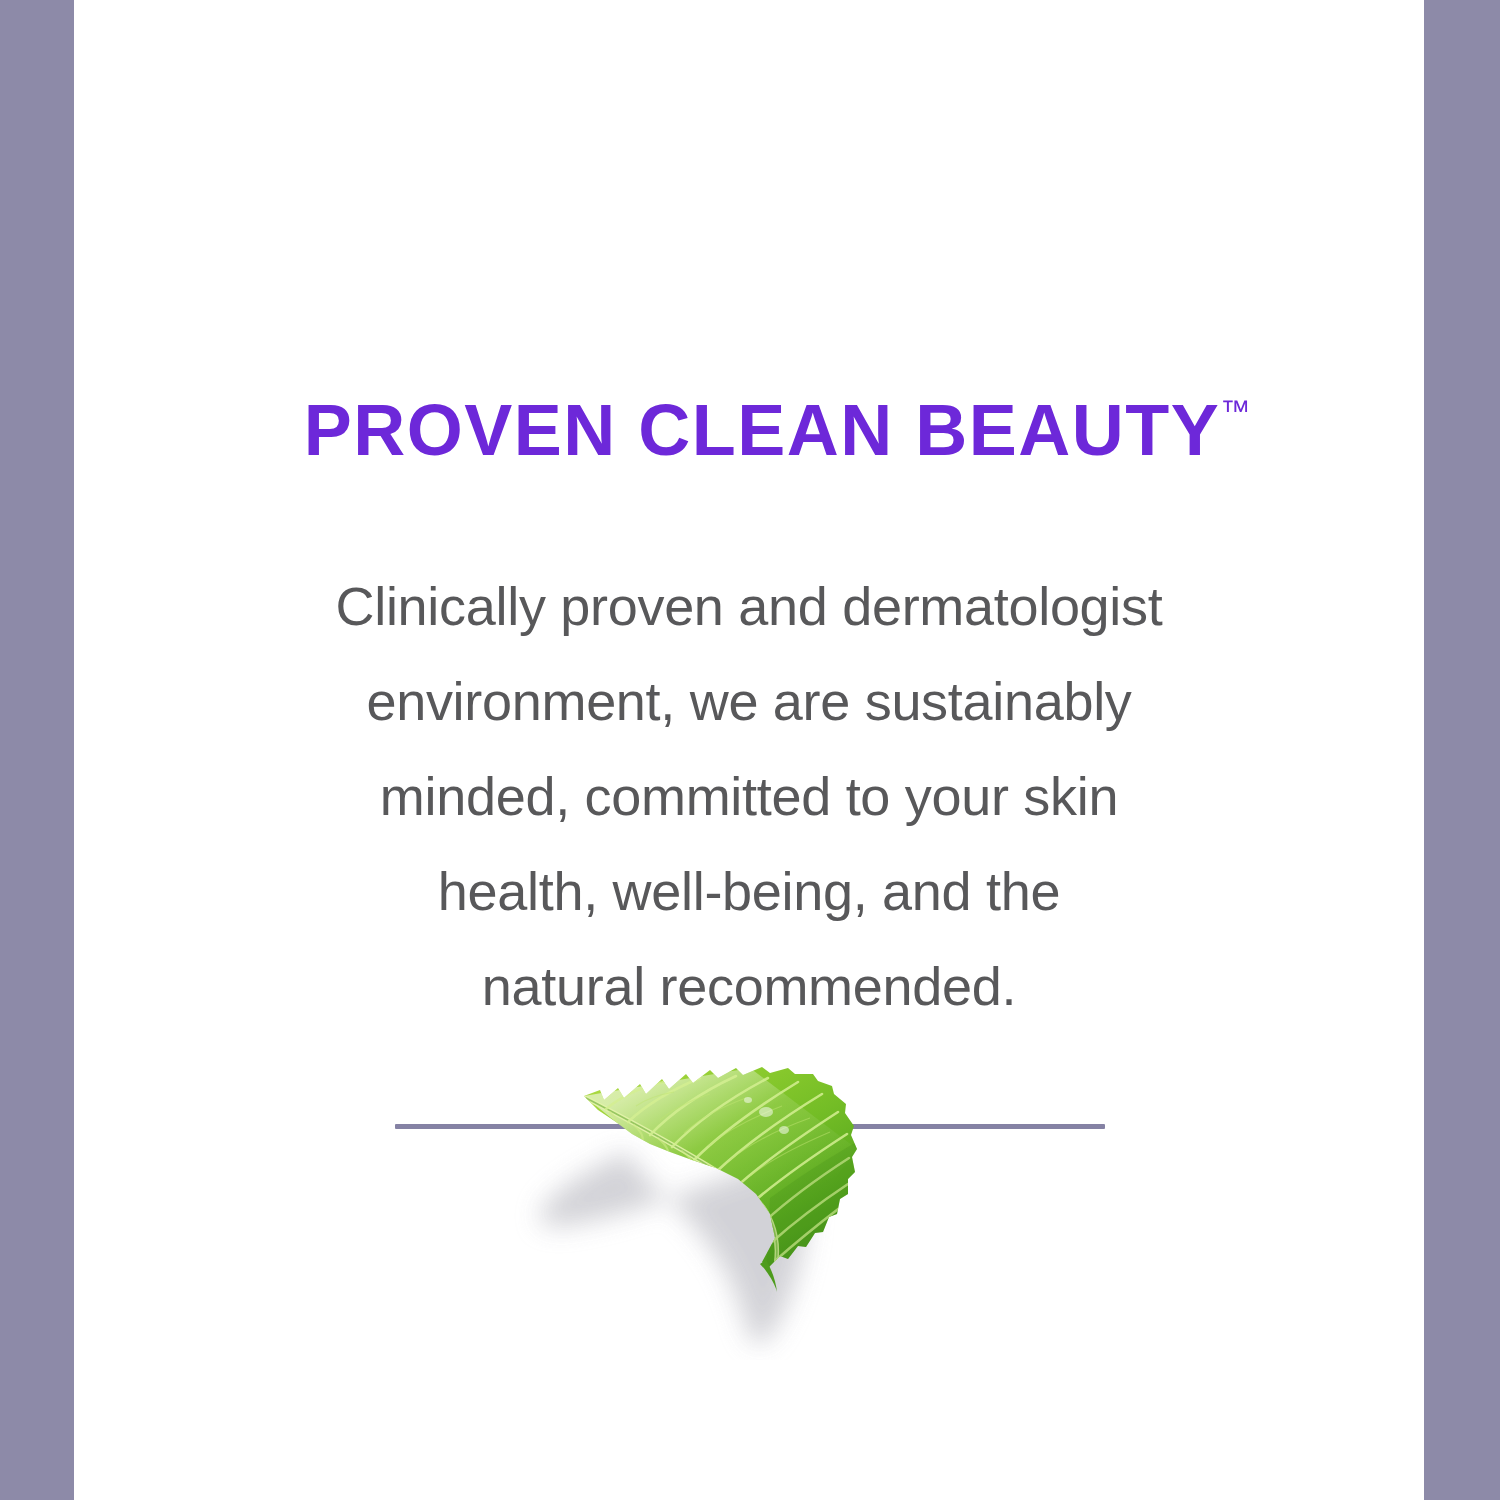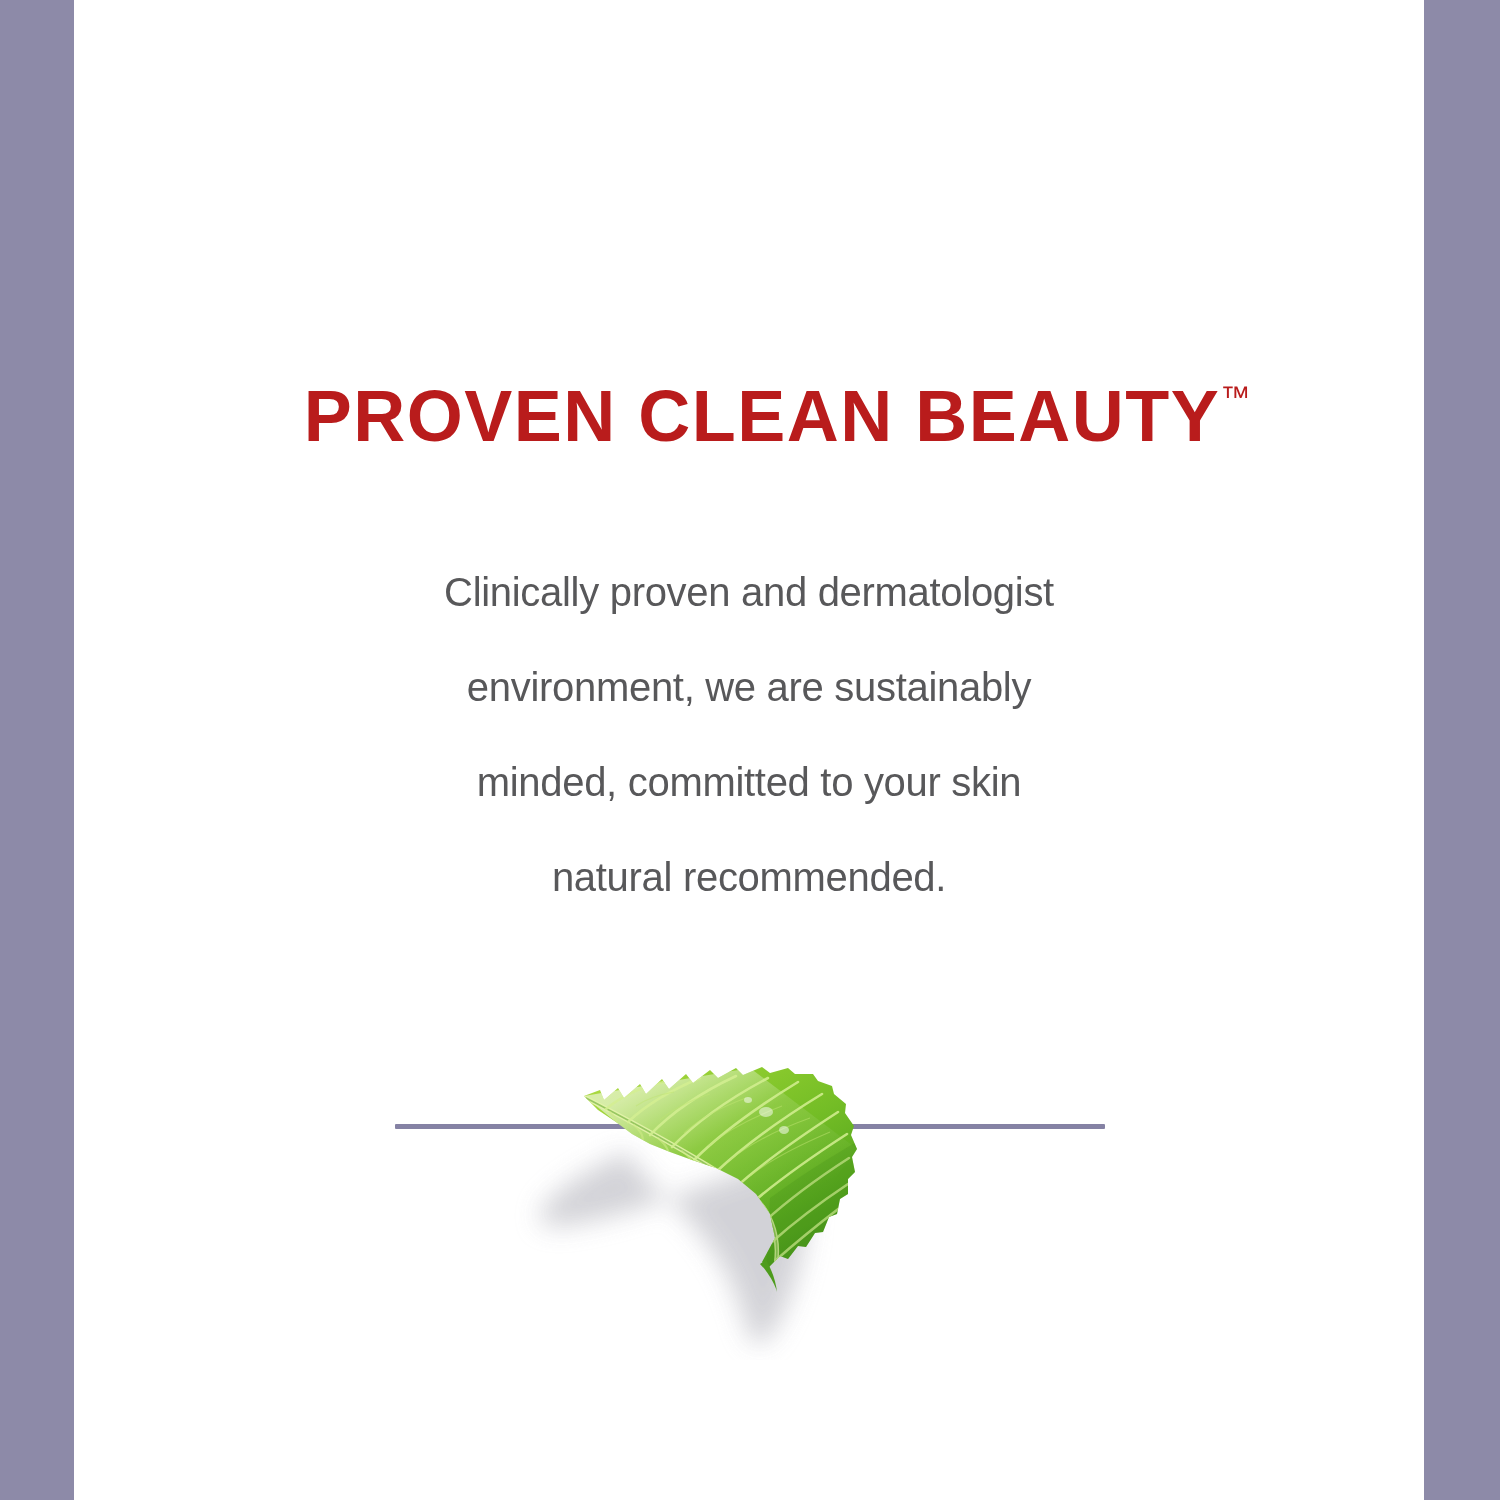--- a/index.html
+++ b/index.html
@@ -36,24 +36,24 @@
     top: 0;
     width: 1350px;
     height: 1500px;
     background: #ffffff;
   }
 
   
   .headline {
     position: absolute;
     left: 0;
-    top: 332px;
+    top: 346px;
     width: 1406px;
     text-align: center;
-    color: #b91c1c;
+    color: #6d28d9;
     font-size: 72px;
     font-weight: bold;
     letter-spacing: 1.5px;
     line-height: 1;
     white-space: nowrap;
   }
   .headline .tm {
     font-size: 30px;
     font-weight: normal;
     vertical-align: 34px;
@@ -61,21 +61,21 @@
   }
 
   
   .body-copy {
     position: absolute;
     left: 0;
     top: 505px;
     width: 1350px;
     text-align: center;
     color: #58585a;
-    font-size: 40px;
+    font-size: 54px;
     font-weight: 300;
     line-height: 95px;
     letter-spacing: -0.3px;
   }
   .body-copy .line { display: block; white-space: nowrap; }
 
   
   .ornament {
     position: absolute;
     left: 0;
@@ -117,20 +117,21 @@
   <div class="band band-right"></div>
 
   <div class="content">
 
     <h1 class="headline"><span>PROVEN CLEAN BEAUTY</span><sup class="tm">™</sup></h1>
 
     <p class="body-copy">
       <span class="line">Clinically proven and dermatologist</span>
       <span class="line">environment, we are sustainably</span>
       <span class="line">minded, committed to your skin</span>
+      <span class="line">health, well-being, and the</span>
       <span class="line">natural recommended.</span>
     </p>
 
     <div class="ornament">
 
       <div class="divider-rule"></div>
 
       <svg class="leaf-shadow" viewBox="0 0 360 230">
         <defs>
           <filter id="softblur" x="-40%" y="-40%" width="180%" height="180%">

